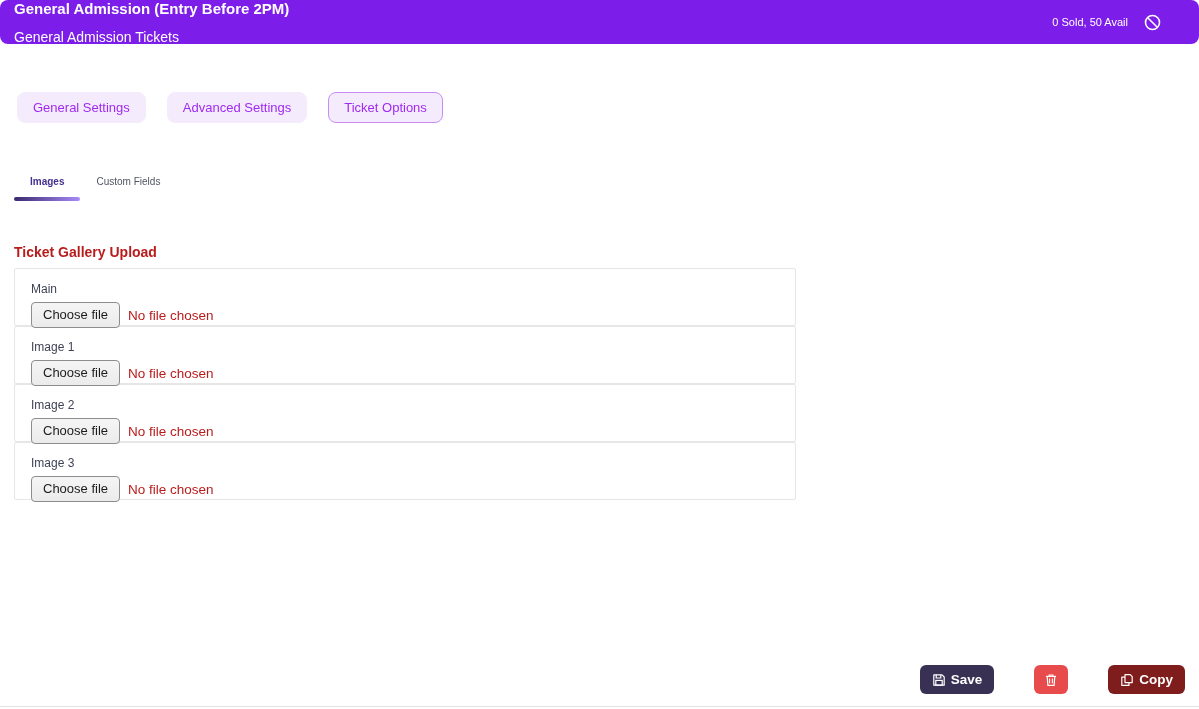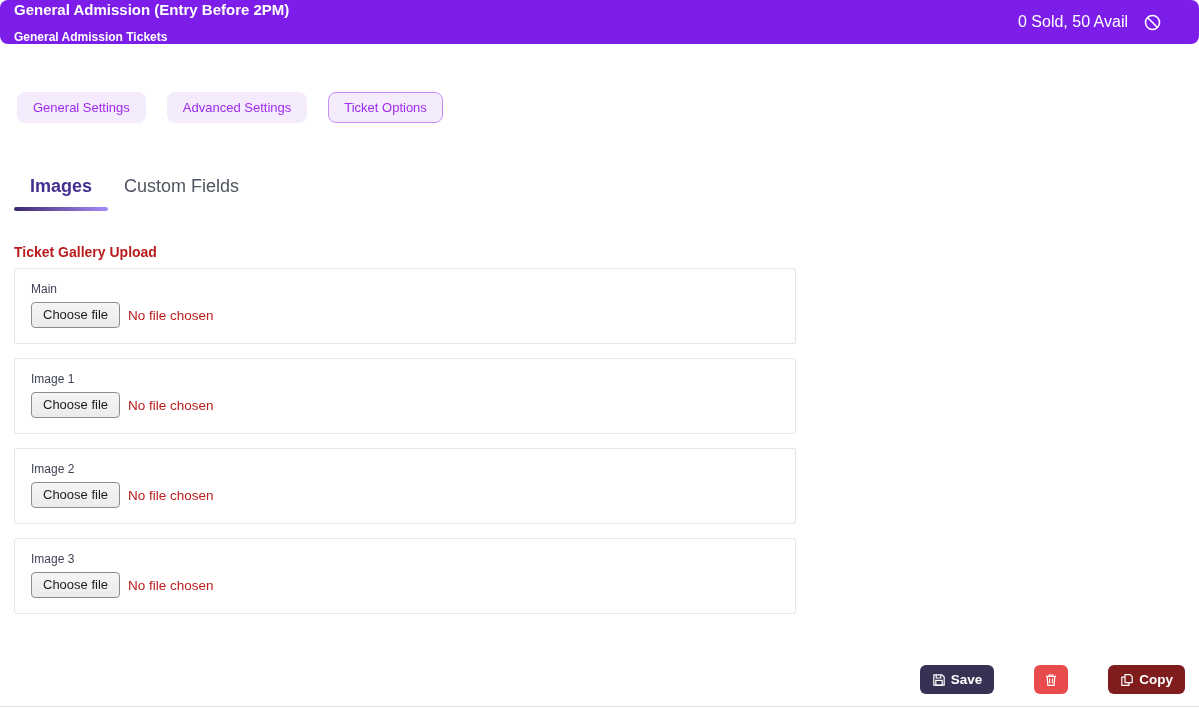--- a/index.html
+++ b/index.html
@@ -16,23 +16,23 @@
   
   .header {
     position: absolute; left: 0; top: 0; width: 1199px; height: 44px;
     background: #7c1de9;
     border-radius: 8px;
     color: #fff;
     display: flex; align-items: center; justify-content: space-between;
     padding: 0 38px 0 14px;
   }
   .header-title { font-size: 15px; font-weight: bold; line-height: 1.2; }
-  .header-subtitle { font-size: 12px; margin-top: 11px; font-weight: 700; }
+  .header-subtitle { font-size: 14px; margin-top: 11px; font-weight: 400; }
   .header-right { display: flex; align-items: center; gap: 16px; }
-  .header-stats { font-size: 16px; }
+  .header-stats { font-size: 11px; }
   .no-entry { display: inline-flex; cursor: pointer; }
 
   
   .tabs {
     position: absolute; left: 17px; top: 92px;
     display: flex; gap: 21px;
   }
   .tab-pill {
     background: #f4ecfd;
     color: #a02af0;
@@ -45,21 +45,21 @@
     white-space: nowrap;
   }
   .tab-pill.active { border-color: #c98cf7; }
 
   
   .subtabs {
     position: absolute; left: 14px; top: 174px;
     display: flex;
   }
   .subtab {
-    font-size: 18px;
+    font-size: 10px;
     color: #4f5560;
     padding: 2px 16px 14px;
     text-align: center;
     position: relative;
     cursor: pointer;
     white-space: nowrap;
   }
   .subtab.active { color: #44308f; font-weight: bold; }
   .subtab.active::after {
     content: "";
@@ -72,23 +72,22 @@
   .section-title {
     position: absolute; left: 14px; top: 244px;
     font-size: 14px; font-weight: bold; color: #b91c1c;
   }
   .upload-list {
     position: absolute; left: 14px; top: 268px; width: 782px;
   }
   .upload-box {
     border: 1px solid #e6e6e6;
     border-radius: 2px;
-    height: 76px;
+    height: 58px;
     padding: 13px 16px;
-    margin-bottom: 14px;
     background: #fff;
   }
   .upload-label { font-size: 12px; color: #3f4254; display: block; }
   .file-row { display: flex; align-items: center; margin-top: 6px; }
   .file-btn {
     font-family: "Liberation Sans", sans-serif;
     font-size: 13px; color: #1c1c1c;
     background: linear-gradient(#f5f5f5, #ebebeb);
     border: 1px solid #8d8d8d;
     border-radius: 4px;

